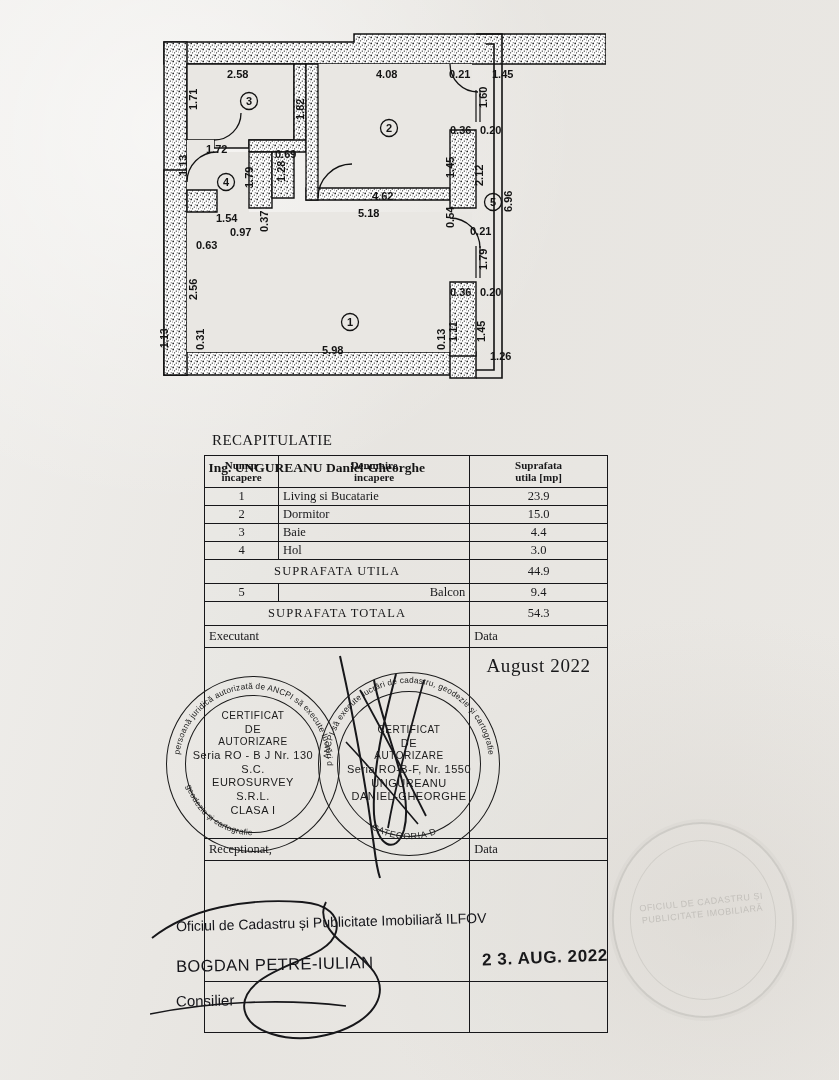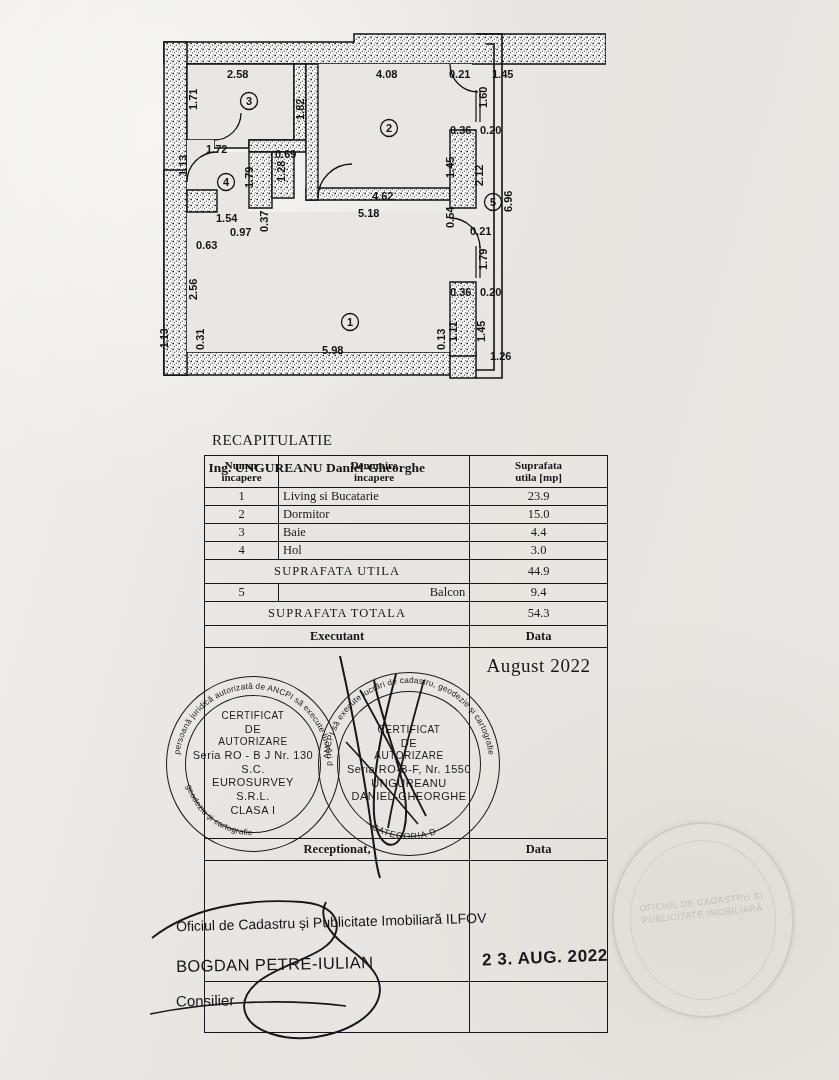--- a/index.html
+++ b/index.html
@@ -53,21 +53,21 @@
     background:rgba(233,231,227,.25);
   }
   #recap-table th{font-weight:bold;text-align:center;line-height:1.12;font-size:11px;padding:3px 2px;}
   .c-num{width:68px;text-align:center;}
   .c-name{width:196px;text-align:left;padding-left:8px;}
   .c-area{width:136px;text-align:center;}
   .row-h{height:17px;}
   .sum-row td{font-size:13.5px;text-align:center;letter-spacing:1.1px;height:21px;}
   .sum-row .c-area{letter-spacing:0;font-size:13.5px;}
   .balcon-name{text-align:right;padding-left:0;}
-  .hdr-lbl{font-weight:bold;text-align:center;padding-left:6px;height:19px;font-size:13px;}
+  .hdr-lbl{font-weight:normal;text-align:left;padding-left:6px;height:19px;font-size:13px;}
   .tall{height:188px;vertical-align:top;}
   .tall2{height:118px;vertical-align:top;}
   .tall3{height:48px;}
 
   .exec-name{
     position:absolute;left:4px;top:4px;
     font-size:13.5px;font-family:"Liberation Serif", serif;white-space:nowrap;color:#151515;font-weight:bold;
   }
   .data-val{
     font-size:19px;font-family:"Liberation Serif", serif;letter-spacing:.6px;

